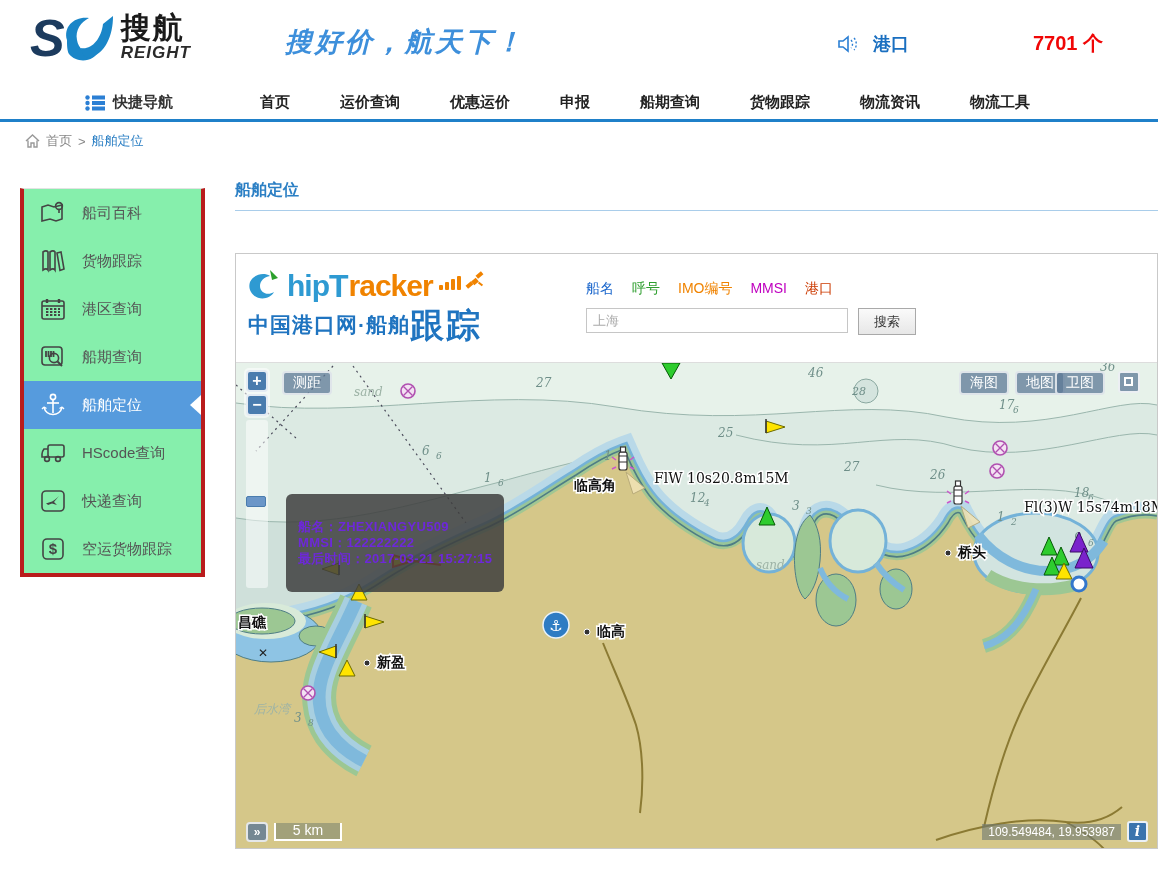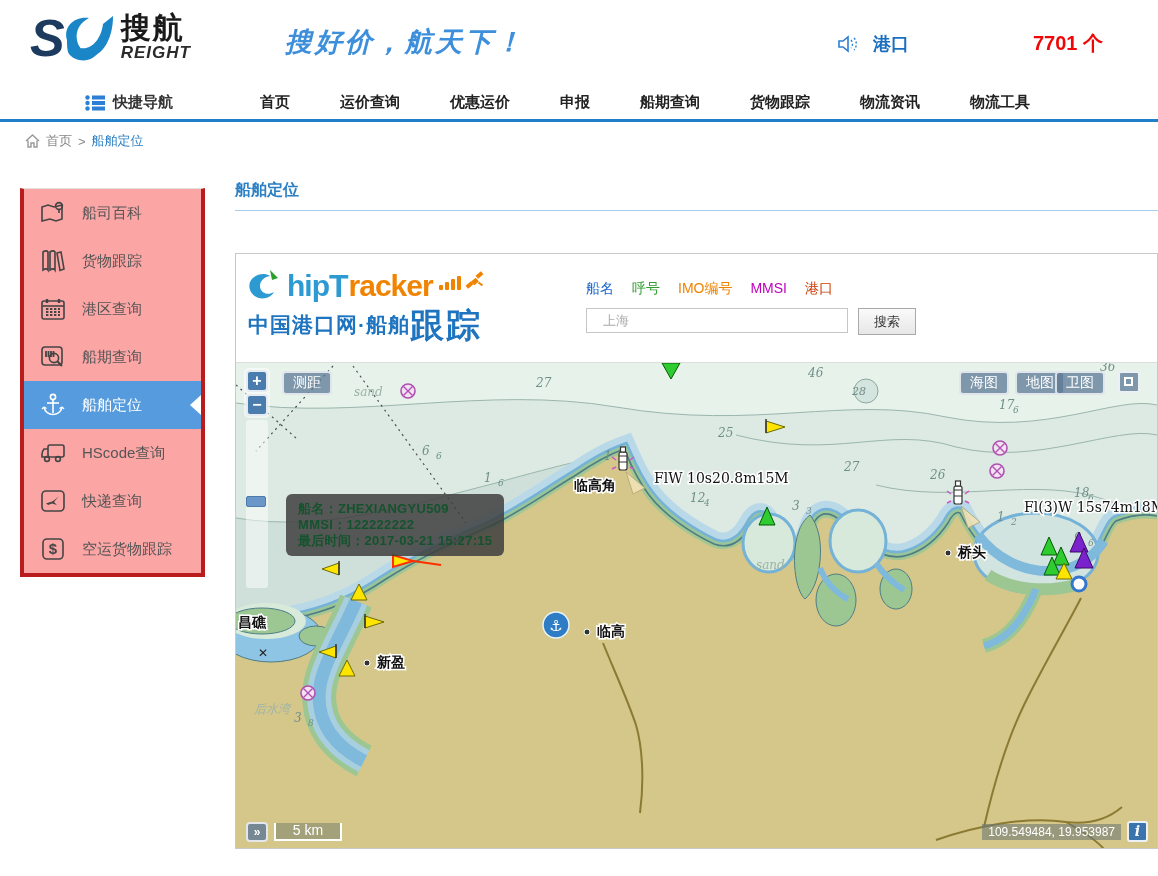--- a/index.html
+++ b/index.html
@@ -23,21 +23,21 @@
   .nav-quick { display:flex; align-items:center; gap:8px; margin-left:85px; width:175px; font-size:15px; font-weight:700; color:#333; }
   .nav-item { font-size:15px; font-weight:700; color:#222; margin-right:50px; cursor:pointer; }
   .nav-item.n0 { margin-left:0; }
 
   
   .crumb { display:flex; align-items:center; gap:6px; padding:10px 0 10px 25px; font-size:13px; color:#888; }
   .crumb .cur { color:#2b7fc4; }
 
   
   .row { display:flex; align-items:flex-start; }
-  .sidebar { width:185px; margin-left:20px; margin-top:28px; border:4px solid #b91c1c; border-top:1px solid #e3e3e3; background:#fca5a5; }
+  .sidebar { width:185px; margin-left:20px; margin-top:28px; border:4px solid #b91c1c; border-top:1px solid #e3e3e3; background:#86efac; }
   .side-item { position:relative; display:flex; align-items:center; height:48px; cursor:pointer; }
   .side-ico { width:58px; display:flex; justify-content:center; }
   .side-label { font-size:15px; color:#555; }
   .side-item.active { background:#569bdd; }
   .side-item.active .side-label { color:#fff; }
   .side-item.active::after { content:""; position:absolute; right:0; top:14px; border-top:10px solid transparent; border-bottom:10px solid transparent; border-right:11px solid #fff; }
   .side-item svg { stroke:#444; fill:none; stroke-width:1.6; }
   .side-item.active svg { stroke:#fff; }
 
   .main { flex:1; margin-left:30px; margin-top:20px; }
@@ -59,35 +59,35 @@
   .st-line2 { margin-top:2px; display:flex; align-items:center; }
   .st-cn { font-size:21px; font-weight:700; color:#1f74c0; letter-spacing:1px; }
   .st-cn-big { font-size:34px; font-weight:800; color:#1f74c0; line-height:34px; letter-spacing:2px; }
 
   .st-search { flex:1; padding-top:14px; }
   .tabs { display:flex; gap:18px; font-size:14px; margin-bottom:10px; margin-left:8px; }
   .tab { cursor:pointer; }
   .tab.c0 { color:#1a66cc; } .tab.c1 { color:#2e9e2e; } .tab.c2 { color:#f08300; }
   .tab.c3 { color:#bf00bf; } .tab.c4 { color:#cc3a00; }
   .search-row { display:flex; gap:10px; margin-left:8px; }
-  .search-input { width:262px; height:25px; border:1px solid #c6c6c6; padding:0 16px; font-size:13px; color:#333; }
+  .search-input { width:262px; height:25px; border:1px solid #c6c6c6; padding:0 6px; font-size:13px; color:#333; }
   .search-input::placeholder { color:#aaa; }
   .search-btn { width:58px; height:27px; font-size:13px; color:#333; background:linear-gradient(#fafafa,#e7e7e7); border:1px solid #a9a9a9; border-radius:0; cursor:pointer; }
 
   
   .map { position:relative; width:921px; height:486px; overflow:hidden; border-top:1px solid #ddd; }
   .map svg.geo { position:absolute; left:0; top:0; }
   .ctl { position:absolute; font-family:"Liberation Sans",sans-serif; }
   .zbtn { width:22px; height:22px; background:#4a7cae; color:#fff; border:2px solid rgba(255,255,255,.85); border-radius:4px; font-size:16px; font-weight:700; line-height:17px; text-align:center; cursor:pointer; }
   .ztrack { width:22px; height:168px; background:rgba(255,255,255,.5); border-radius:3px; }
   .zhandle { width:20px; height:11px; background:#6b96c8; border:1px solid #4a7cae; border-radius:2px; cursor:pointer; }
   .mbtn { background:rgba(92,120,150,.75); color:#fff; border:2px solid rgba(255,255,255,.75); border-radius:4px; font-size:14px; padding:1px 9px; cursor:pointer; }
   .sqbtn { width:22px; height:22px; background:rgba(92,120,150,.75); border:2px solid rgba(255,255,255,.85); border-radius:3px; cursor:pointer; position:relative; }
   .sqbtn i { position:absolute; left:4px; top:4px; width:9px; height:9px; border:2px solid #fff; display:block; }
-  .tooltip { position:absolute; left:50px; top:131px; background:rgba(62,62,62,.85); border-radius:6px; padding:7px 12px; color:#14532d; font-size:13px; font-weight:700; line-height:16px; white-space:nowrap; }
+  .tooltip { position:absolute; left:50px; top:131px; background:rgba(62,62,62,.85); border-radius:6px; padding:25px 12px; color:#6d28d9; font-size:13px; font-weight:700; line-height:16px; white-space:nowrap; }
   .tt-row span { letter-spacing:.3px; }
   .scale-x { width:22px; height:20px; background:rgba(92,120,150,.8); border:2px solid rgba(255,255,255,.8); border-radius:4px; color:#fff; font-size:12px; font-weight:700; text-align:center; line-height:16px; cursor:pointer; }
   .scale-bar { width:68px; height:18px; background:rgba(100,115,105,.45); border:2px solid #fff; border-top:none; color:#fff; font-size:14px; text-align:center; line-height:15px; }
   .coords { background:rgba(110,120,115,.6); color:#fff; font-size:12px; padding:1px 6px; }
   .info-btn { width:21px; height:21px; background:#3b74ad; border:2px solid rgba(255,255,255,.9); border-radius:3px; color:#fff; font-family:"DejaVu Serif",serif; font-style:italic; font-weight:700; font-size:14px; text-align:center; line-height:17px; cursor:pointer; }
 </style>
 </head>
 <body>
 
 <div class="hdr">

